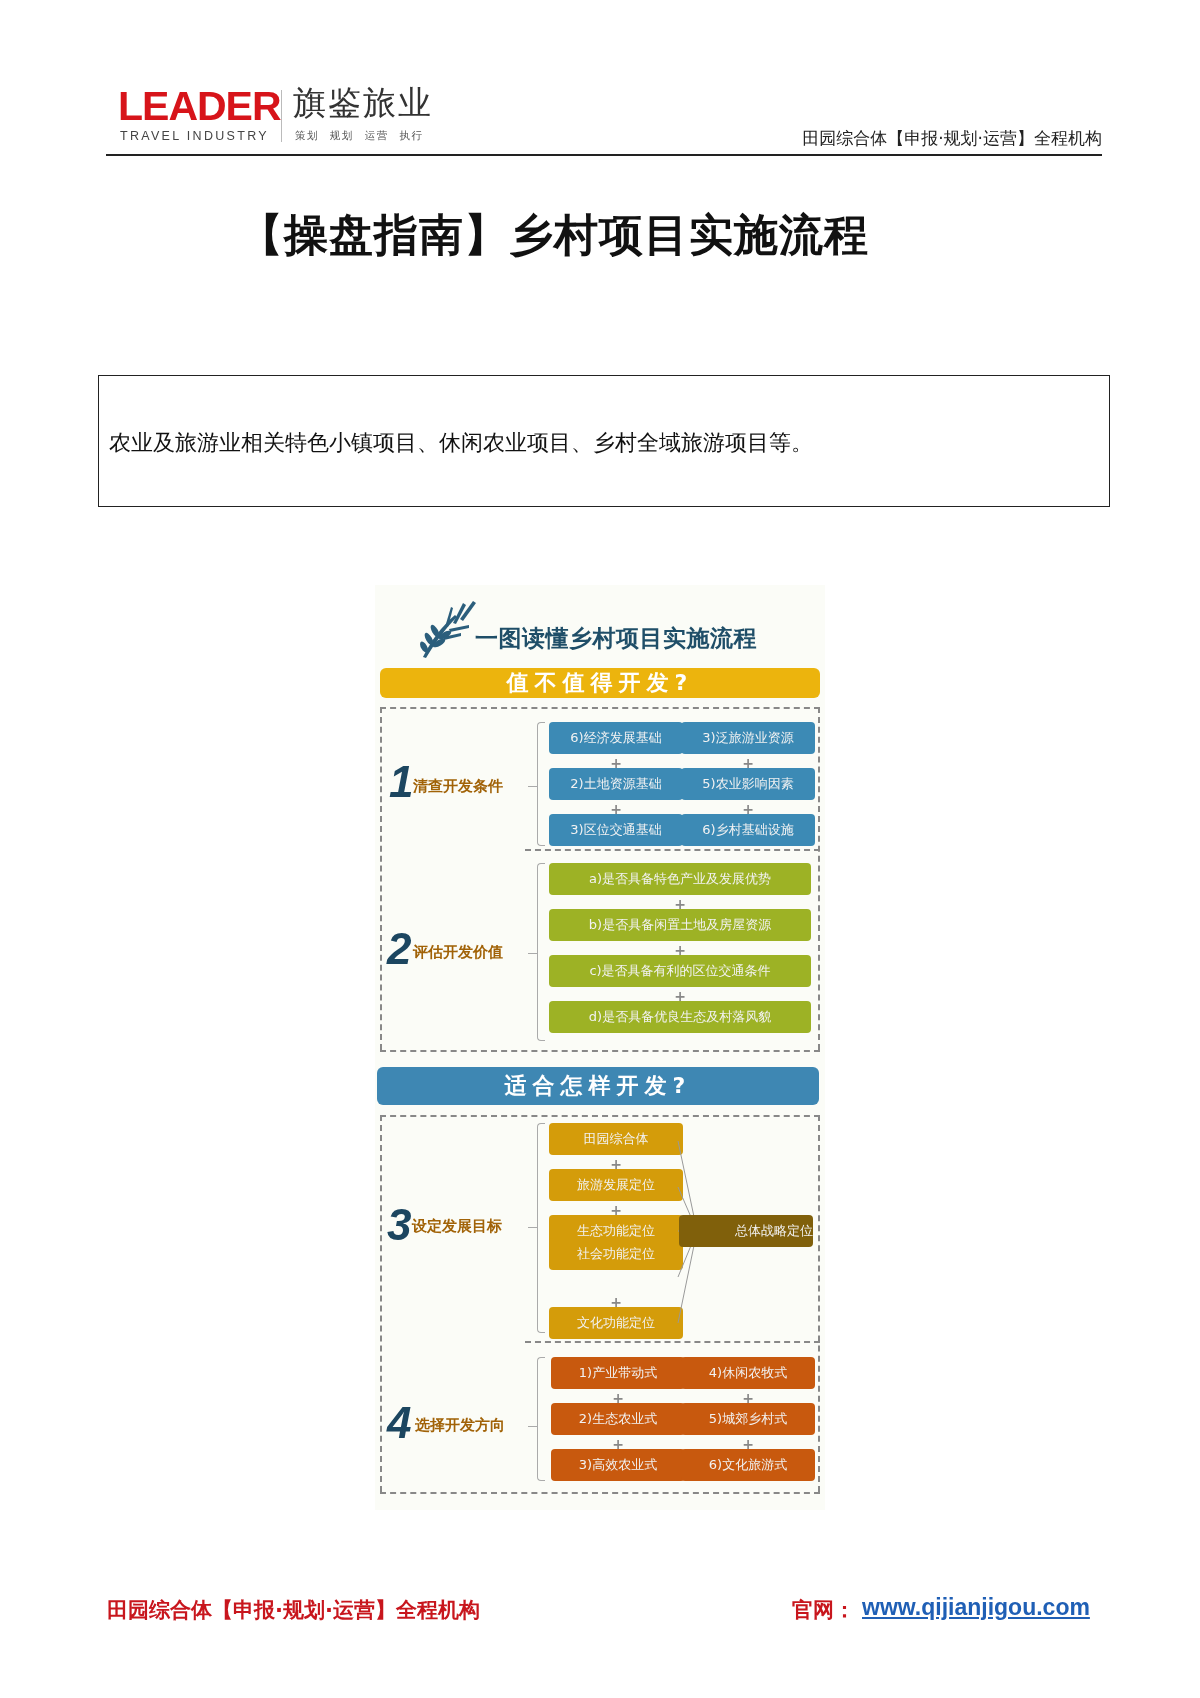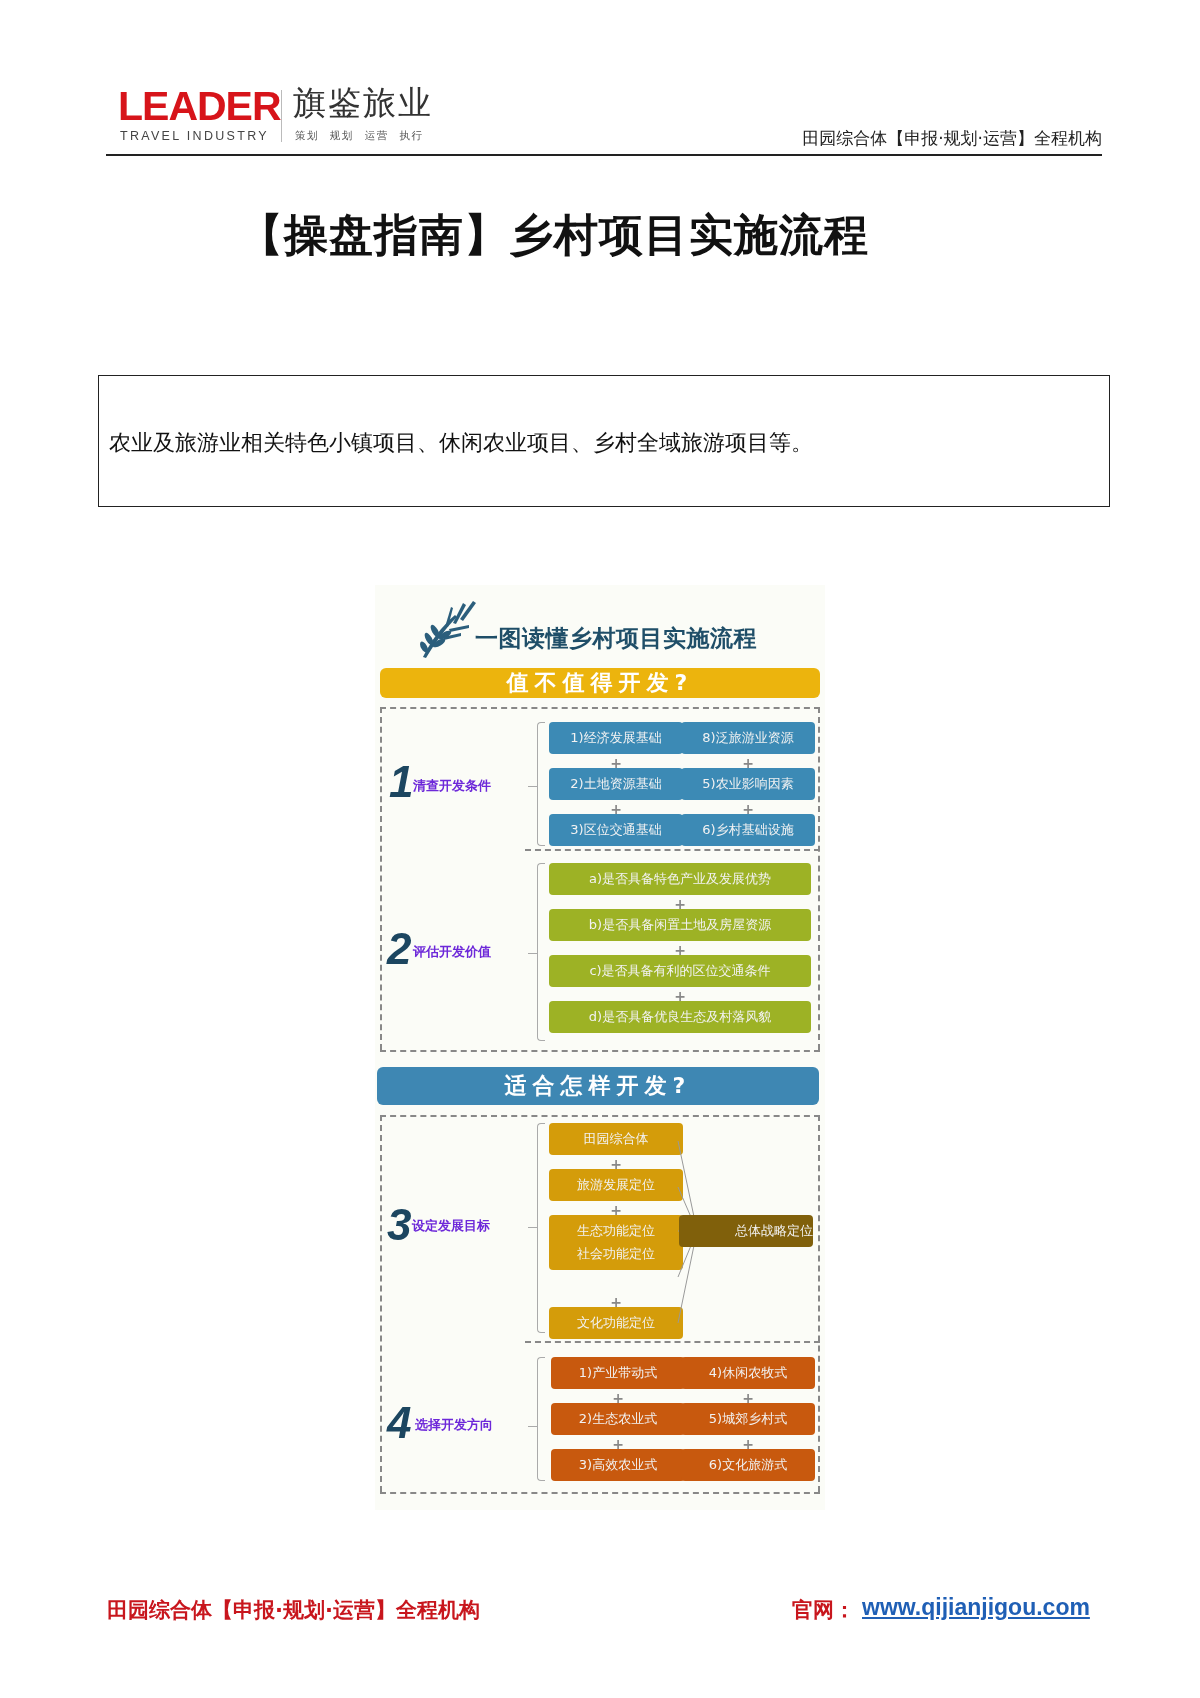--- a/index.html
+++ b/index.html
@@ -32,21 +32,21 @@
 
   .box { position: absolute; border-radius: 4px; color: #f2f2f2; font-size: 13px; text-align: center; line-height: 32px; height: 32px; }
   .b-blue { background: #3c8ab5; width: 134px; }
   .b-green { background: #9db225; width: 262px; }
   .b-gold { background: #d49c0a; width: 134px; }
   .b-dark { background: #80600b; width: 134px; }
   .b-orange { background: #c8590e; width: 134px; }
   .plus { position: absolute; color: #888; font-size: 14px; font-weight: bold; width: 20px; text-align: center; line-height: 14px; }
 
   .step-num { position: absolute; font-family: "Liberation Sans", sans-serif; font-size: 44px; font-weight: bold; font-style: italic; color: #1c4660; line-height: 1; }
-  .step-label { position: absolute; font-size: 13px; font-weight: bold; color: #6d28d9; text-align: right; }
+  .step-label { position: absolute; font-size: 15px; font-weight: bold; color: #a16207; text-align: right; }
   .bracket { position: absolute; border: 1px solid #aaa; border-right: none; width: 8px; border-radius: 4px 0 0 4px; }
   .tick { position: absolute; width: 10px; height: 1px; background: #aaa; }
 
   
   .footer-left { left: 107px; top: 1596px; font-size: 21px; font-weight: bold; color: #c8161d; }
   .footer-right-label { left: 792px; top: 1596px; font-size: 21px; font-weight: bold; color: #c8161d; }
   .footer-link { left: 862px; top: 1594px; font-family: "Liberation Sans", sans-serif; font-size: 23px; font-weight: bold; color: #1f5fb5; text-decoration: underline; }
 </style>
 </head>
 <body>
@@ -89,27 +89,27 @@
   <div class="abs dash-side" style="left:5px;top:122px;height:343px;"></div>
   <div class="abs dash-side" style="left:443px;top:122px;height:343px;"></div>
   <div class="abs dash-top" style="left:150px;top:264px;width:295px;"></div>
   <div class="abs dash-top" style="left:5px;top:465px;width:440px;"></div>
 
   <div class="step-num" style="left:14px;top:175px;">1</div>
   <div class="step-label" style="left:38px;top:192px;">清查开发条件</div>
   <div class="tick" style="left:153px;top:201px;"></div>
   <div class="bracket" style="left:162px;top:137px;height:124px;"></div>
 
-  <div class="box b-blue" style="left:174px;top:137px;">1)经济发展基础</div>
+  <div class="box b-blue" style="left:174px;top:137px;">6)经济发展基础</div>
   <div class="plus" style="left:231px;top:171px;">+</div>
   <div class="box b-blue" style="left:174px;top:183px;">2)土地资源基础</div>
   <div class="plus" style="left:231px;top:217px;">+</div>
   <div class="box b-blue" style="left:174px;top:229px;">3)区位交通基础</div>
 
-  <div class="box b-blue" style="left:306px;top:137px;">8)泛旅游业资源</div>
+  <div class="box b-blue" style="left:306px;top:137px;">3)泛旅游业资源</div>
   <div class="plus" style="left:363px;top:171px;">+</div>
   <div class="box b-blue" style="left:306px;top:183px;">5)农业影响因素</div>
   <div class="plus" style="left:363px;top:217px;">+</div>
   <div class="box b-blue" style="left:306px;top:229px;">6)乡村基础设施</div>
 
   <div class="step-num" style="left:12px;top:342px;">2</div>
   <div class="step-label" style="left:38px;top:358px;">评估开发价值</div>
   <div class="tick" style="left:153px;top:368px;"></div>
   <div class="bracket" style="left:162px;top:278px;height:178px;"></div>
 

